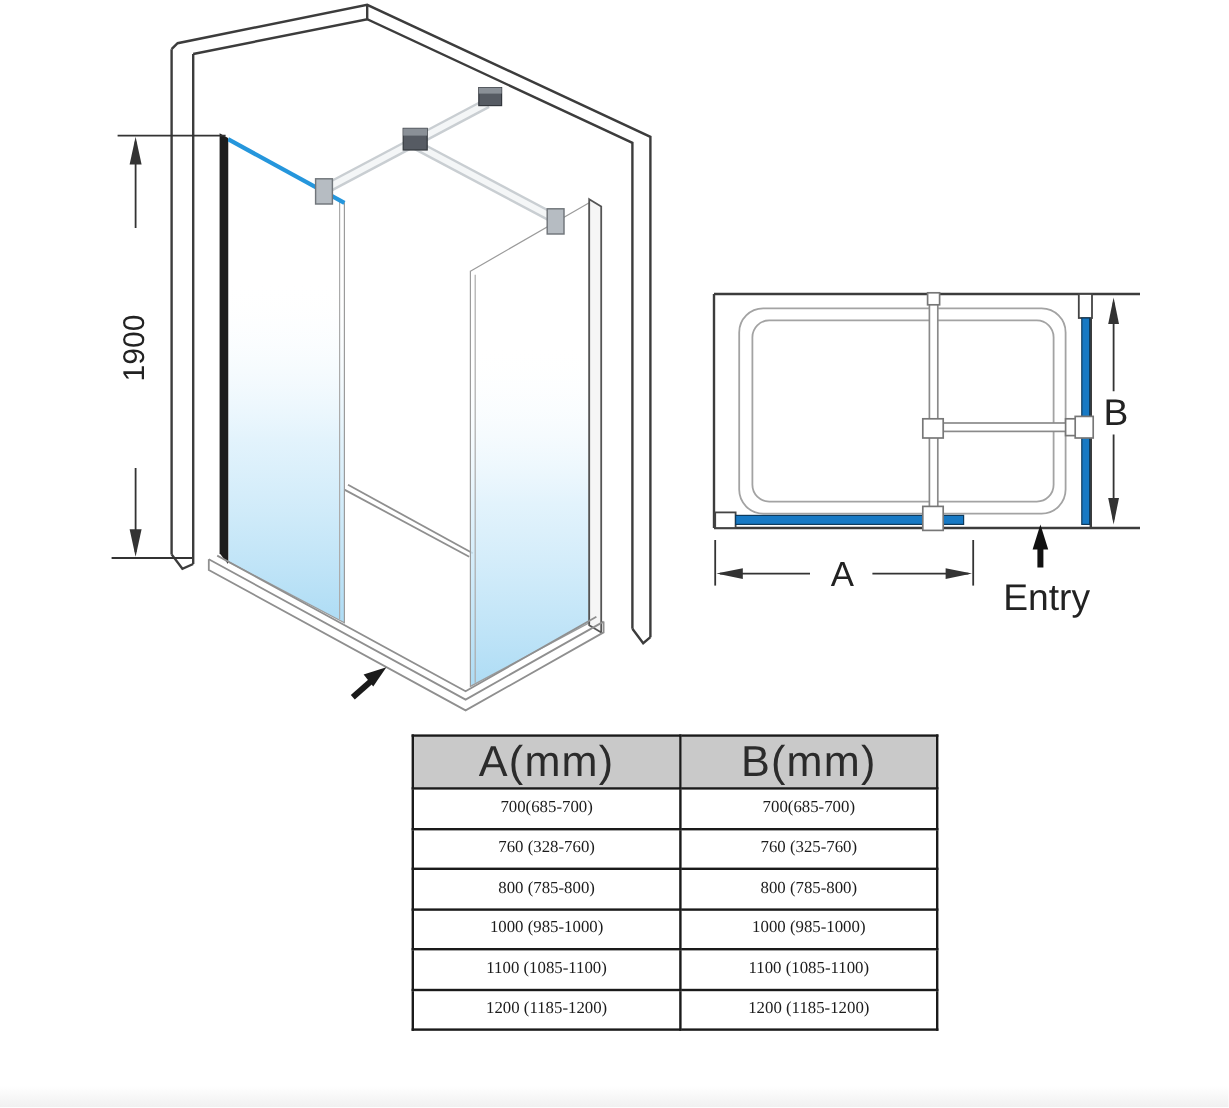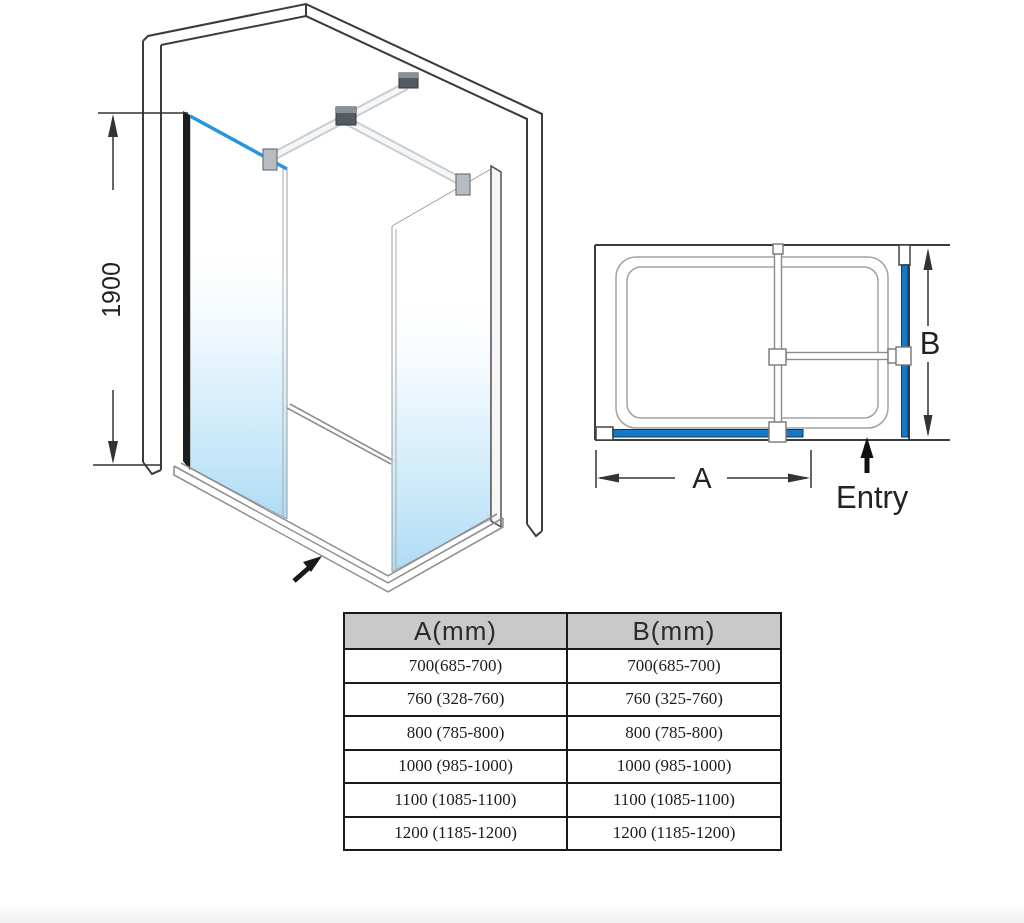--- a/index.html
+++ b/index.html
@@ -13,26 +13,26 @@
     background:linear-gradient(to bottom,rgba(240,240,240,0),#f0f0f0);
   }
   
   .spec-table{
     position:absolute;left:343px;top:612px;width:437px;
     border-collapse:collapse;table-layout:fixed;
   }
   .spec-table td{
     border:2.5px solid #1a1a1a;text-align:center;vertical-align:middle;
     padding:0;background:#ffffff;color:#1c1c1c;
-    font-family:"Liberation Serif",serif;font-size:17px;height:31.5px;
+    font-family:"Liberation Serif",serif;font-size:14px;height:31.5px;
     white-space:nowrap;overflow:hidden;
   }
   .spec-table td.hdr{
     background:#c9c9c9;font-family:"Liberation Sans",sans-serif;
-    font-size:26px;color:#2b2b2b;height:34px;letter-spacing:1px;
+    font-size:36px;color:#2b2b2b;height:34px;letter-spacing:1px;
   }
   .spec-table col.c1{width:223px;}
   .spec-table col.c2{width:214px;}
   svg text{font-family:"Liberation Sans",sans-serif;fill:#222;}
 </style>
 </head>
 <body>
 
 <div class="canvas">
 

